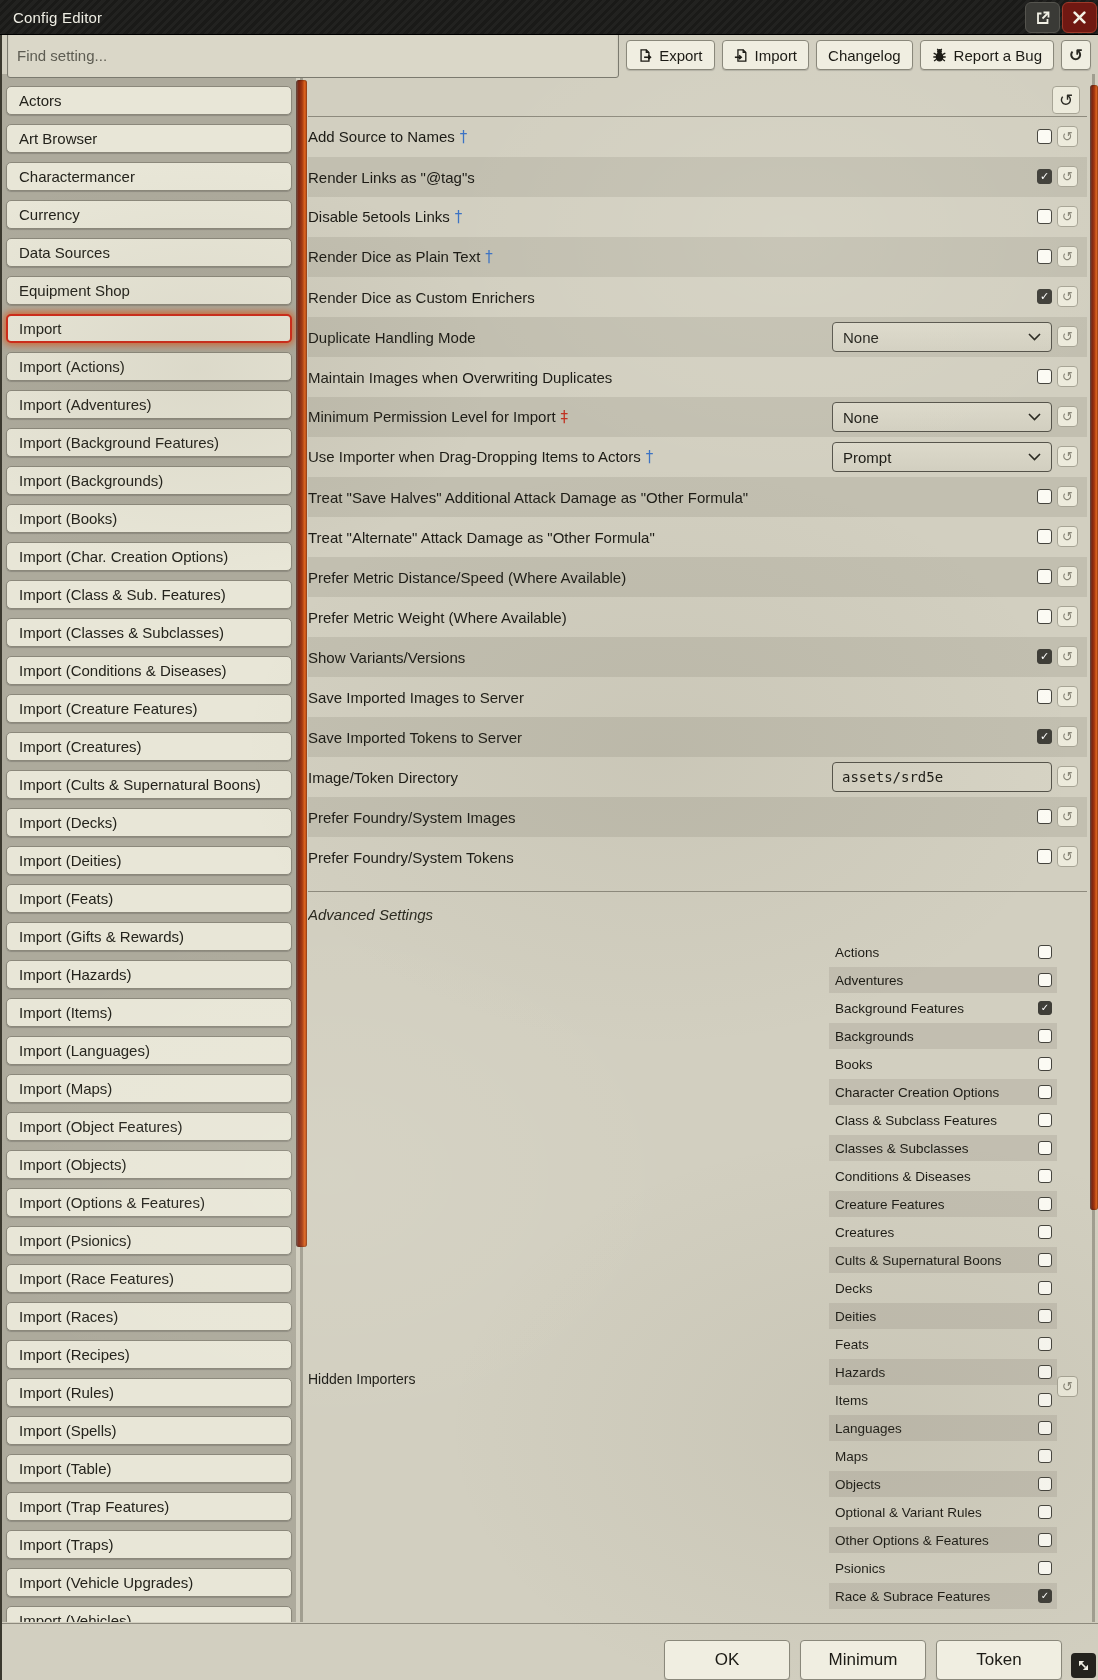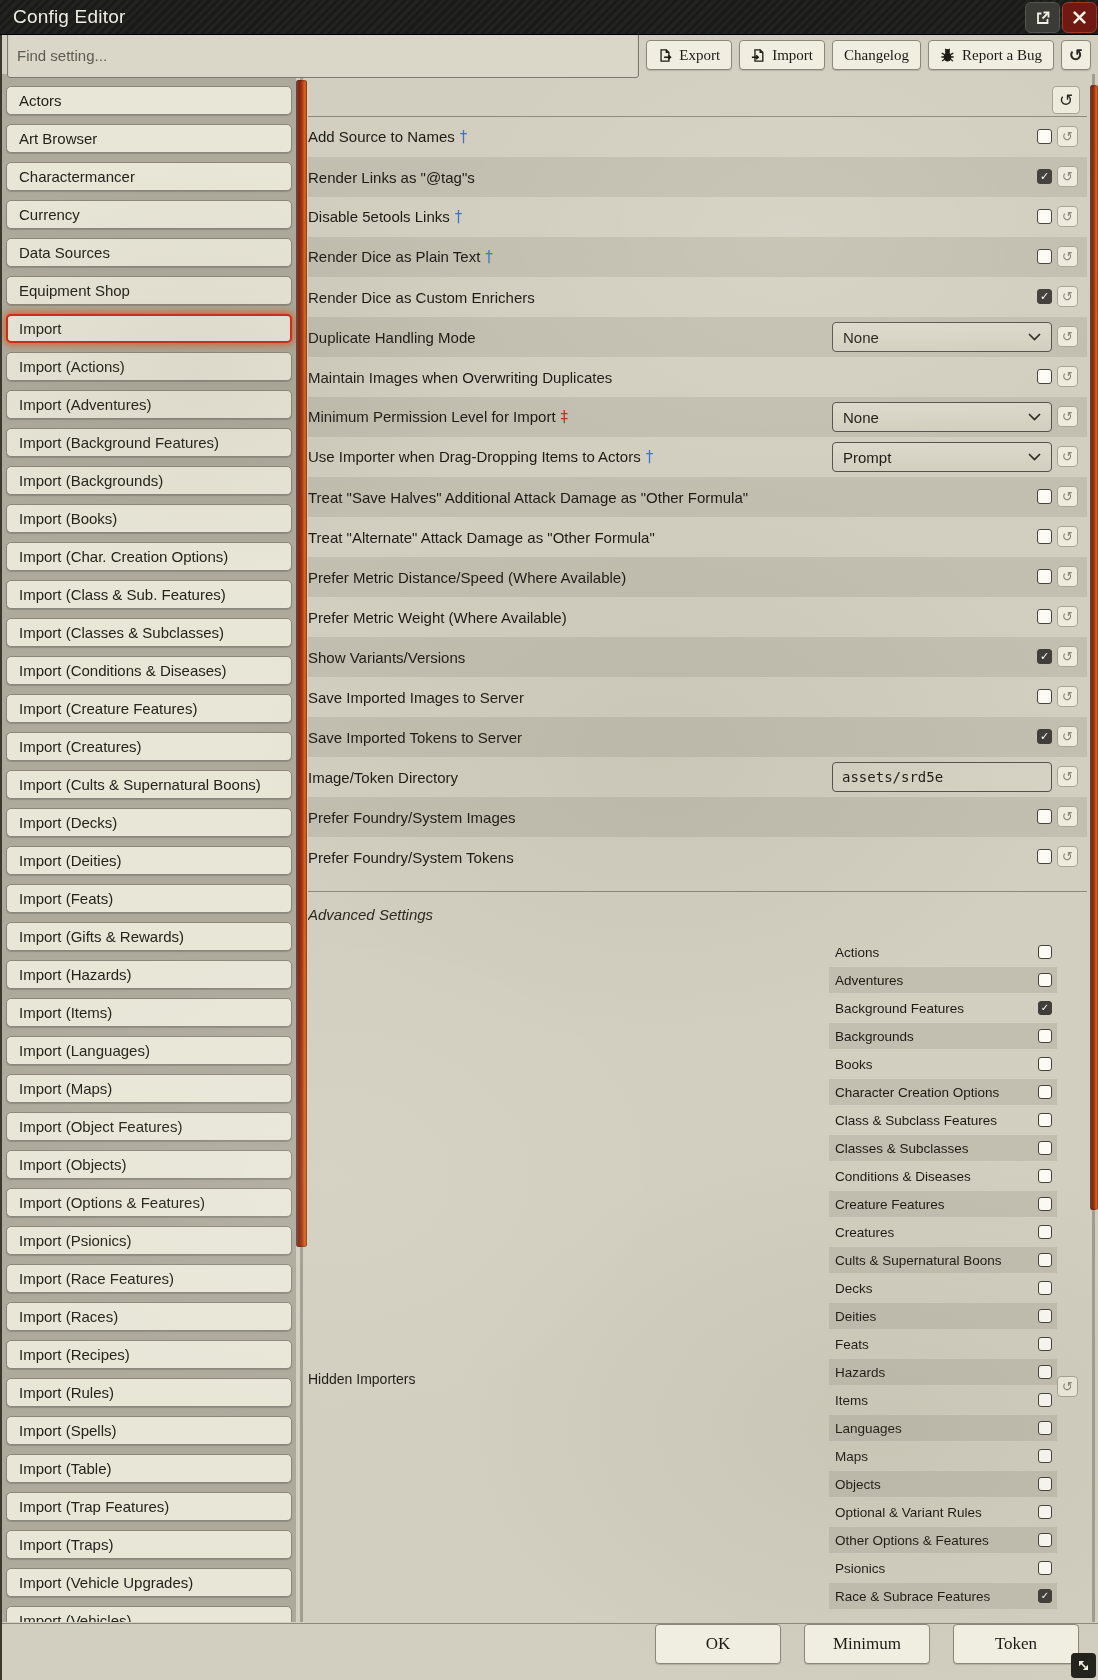--- a/index.html
+++ b/index.html
@@ -17,42 +17,42 @@
       radial-gradient(600px 420px at 60% 45%, rgba(110,104,84,0.08), transparent 70%),
       radial-gradient(520px 380px at 30% 70%, rgba(255,255,245,0.08), transparent 70%),
       radial-gradient(620px 420px at 80% 85%, rgba(110,104,84,0.09), transparent 70%);
   }
   
   .titlebar{
     position:absolute; left:0; top:0; width:100%; height:34px; z-index:10;
     background:repeating-linear-gradient(135deg,#222220 0 3px,#1a1a18 3px 6px);
     border-bottom:1px solid #000; display:flex; align-items:center;
   }
-  .titlebar .title{ margin-left:13px; font-size:19px; color:#efeee4; letter-spacing:.2px; }
+  .titlebar .title{ margin-left:13px; font-size:15px; color:#efeee4; letter-spacing:.2px; }
   .tb-actions{ margin-left:auto; display:flex; gap:2px; padding-right:1px; }
   .tb-btn{
     width:35px; height:31px; margin-top:1px; border:none; border-radius:6px;
     display:flex; align-items:center; justify-content:center; cursor:pointer; color:#f2f1e6;
   }
   .tb-btn.popout{ background:#3a3a36; border:1px solid #55544e; }
   .tb-btn.close{ background:#701812; border:1px solid #9e3a2a; }
   
   .toolbar{
     position:absolute; left:0; top:36px; width:100%; height:38px; z-index:6;
     display:flex; align-items:center; gap:7px; padding:0 7px; box-sizing:border-box;
   }
   .search{
     flex:1; height:28px; background:#dad7c8; border:1px solid #7b7a6f; border-radius:3px;
     font-family:inherit; font-size:15px; color:#33322a; padding:8px 9px;
     box-shadow:inset 0 1px 2px rgba(0,0,0,0.12);
   }
   .search::placeholder{ color:#5d5c52; }
   .btn{
     height:30px; background:#f0eee1; border:1px solid #8a887b; border-radius:4px;
-    font-family:Liberation Serif, serif; font-size:15px; color:#1c1b15; padding:0 11px;
+    font-family:Liberation Sans, sans-serif; font-size:15px; color:#1c1b15; padding:0 11px;
     display:flex; align-items:center; gap:7px; cursor:pointer; white-space:nowrap;
     box-shadow:0 1px 1px rgba(0,0,0,0.15);
   }
   .icon-reset{
     width:30px; height:30px; padding:0; justify-content:center;
     font-family:"DejaVu Sans",sans-serif; font-size:17px; font-weight:bold; color:#2a2922;
   }
   
   .body{ position:absolute; left:0; top:74px; width:100%; height:1548px; overflow:hidden; z-index:4; }
   .left-edge{ position:absolute; left:0; top:34px; width:2px; height:1646px; background:#3a382e; z-index:9; }
@@ -126,22 +126,22 @@
   .hidden-row .btn-reset{ width:21px; height:21px; right:9px; top:437px; font-size:13px; }
   .hi-list{ position:absolute; left:521px; top:0; width:228px; }
   .hi-item{ position:relative; height:26px; margin-bottom:2px; display:flex; align-items:center; }
   .hi-item.striped{ background:rgba(62,57,42,0.11); }
   .hi-item .hlbl{ font-size:13.5px; padding-left:6px; }
   .hi-item .cb{ position:static; margin-left:auto; margin-right:5px; width:14px; height:14px; }
   .hi-item .cb.checked{ font-size:10px; line-height:12px; }
   
   .footer{
     position:absolute; left:0; bottom:0; width:100%; height:57px; z-index:6;
-    border-top:1px solid #8d8a7d; display:flex; align-items:flex-start;
-    justify-content:flex-end; gap:23px; padding-right:19px; box-sizing:border-box;
+    border-top:1px solid #8d8a7d; display:flex; align-items:flex-end;
+    justify-content:flex-end; gap:10px; padding-right:36px; box-sizing:border-box;
   }
   .footer .btn{ width:126px; height:40px; font-size:17px; justify-content:center; }
   .resize-handle{
     position:absolute; right:2px; bottom:2px; width:25px; height:25px; z-index:12;
     background:#24231e; border-radius:4px; display:flex; align-items:center; justify-content:center;
     color:#f0efe4; cursor:nwse-resize;
   }
   svg{ display:block; }
 </style>
 </head>

